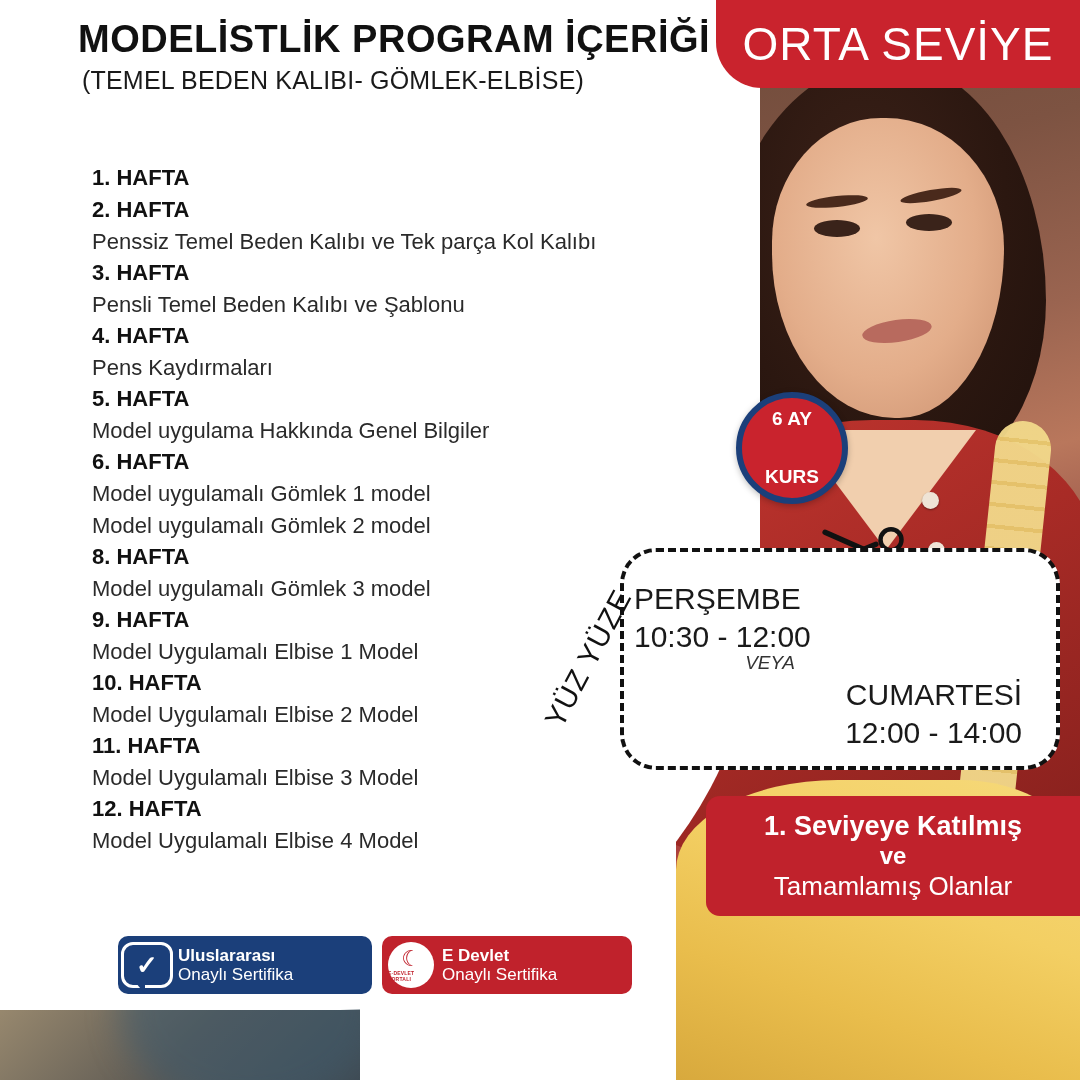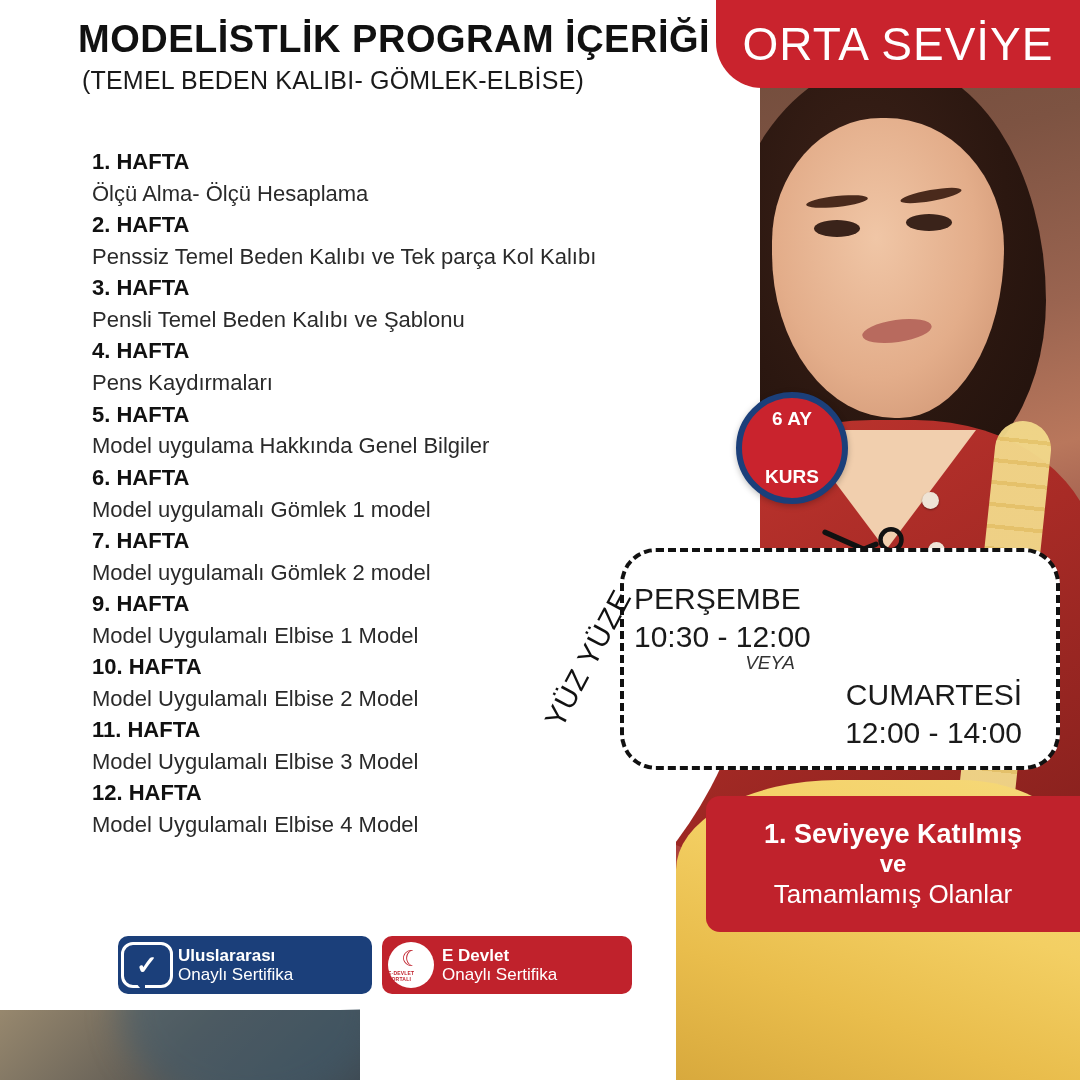--- a/index.html
+++ b/index.html
@@ -106,21 +106,21 @@
     color: #fff; font-size: 46px; letter-spacing: 1px; font-weight: 400;
   }
 
   .intro-line {
     position: absolute; left: 82px; top: 106px; width: 640px;
     font-size: 22px; font-weight: bold; color: #111;
   }
 
   
   .weeks {
-    position: absolute; left: 92px; top: 146px; width: 620px;
+    position: absolute; left: 92px; top: 162px; width: 620px;
   }
   .week { margin-bottom: 0; }
   .week .wk-title {
     font-size: 22px; font-weight: bold; color: #111; line-height: 1.45;
   }
   .week .wk-desc {
     font-size: 22px; color: #2a2a2a; line-height: 1.42; font-weight: 400;
   }
 
   
@@ -164,21 +164,21 @@
   .sched-2 {
     position: absolute; left: 772px; top: 676px; width: 250px;
     font-size: 30px; color: #1a1a1a; line-height: 1.25; text-align: right;
   }
   .scissors {
     position: absolute; left: 822px; top: 524px; width: 90px; height: 54px;
   }
 
   
   .req-box {
-    position: absolute; left: 706px; top: 796px; width: 374px; height: 136px;
+    position: absolute; left: 706px; top: 796px; width: 374px; height: 120px;
     background: #c0222c;
     border-radius: 14px 0 0 14px;
     display: flex; flex-direction: column; align-items: center; justify-content: center;
     color: #fff; text-align: center; padding: 0 14px;
   }
   .req-box .r1 { font-size: 27px; font-weight: bold; line-height: 1.18; }
   .req-box .r2 { font-size: 24px; font-weight: bold; line-height: 1.18; }
   .req-box .r3 { font-size: 26px; font-weight: normal; line-height: 1.18; }
 
   
@@ -248,21 +248,20 @@
   <div class="header-sub">(TEMEL BEDEN KALIBI- GÖMLEK-ELBİSE)</div>
 
   <div class="level-badge">
     <span>ORTA SEVİYE</span>
   </div>
 
 
   <div class="weeks">
     <div class="week">
       <div class="wk-title">1. HAFTA</div>
-      <div class="wk-desc">Ölçü Alma- Ölçü Hesaplama</div>
     </div>
     <div class="week">
       <div class="wk-title">2. HAFTA</div>
       <div class="wk-desc">Penssiz Temel Beden Kalıbı ve Tek parça Kol Kalıbı</div>
     </div>
     <div class="week">
       <div class="wk-title">3. HAFTA</div>
       <div class="wk-desc">Pensli Temel Beden Kalıbı ve Şablonu</div>
     </div>
     <div class="week">
@@ -271,22 +270,25 @@
     </div>
     <div class="week">
       <div class="wk-title">5. HAFTA</div>
       <div class="wk-desc">Model uygulama Hakkında Genel Bilgiler</div>
     </div>
     <div class="week">
       <div class="wk-title">6. HAFTA</div>
       <div class="wk-desc">Model uygulamalı Gömlek 1 model</div>
     </div>
     <div class="week">
-      <div class="wk-title">7. HAFTA</div>
       <div class="wk-desc">Model uygulamalı Gömlek 2 model</div>
+    </div>
+    <div class="week">
+      <div class="wk-title">8. HAFTA</div>
+      <div class="wk-desc">Model uygulamalı Gömlek 3 model</div>
     </div>
     <div class="week">
       <div class="wk-title">9. HAFTA</div>
       <div class="wk-desc">Model Uygulamalı Elbise 1 Model</div>
     </div>
     <div class="week">
       <div class="wk-title">10. HAFTA</div>
       <div class="wk-desc">Model Uygulamalı Elbise 2 Model</div>
     </div>
     <div class="week">

